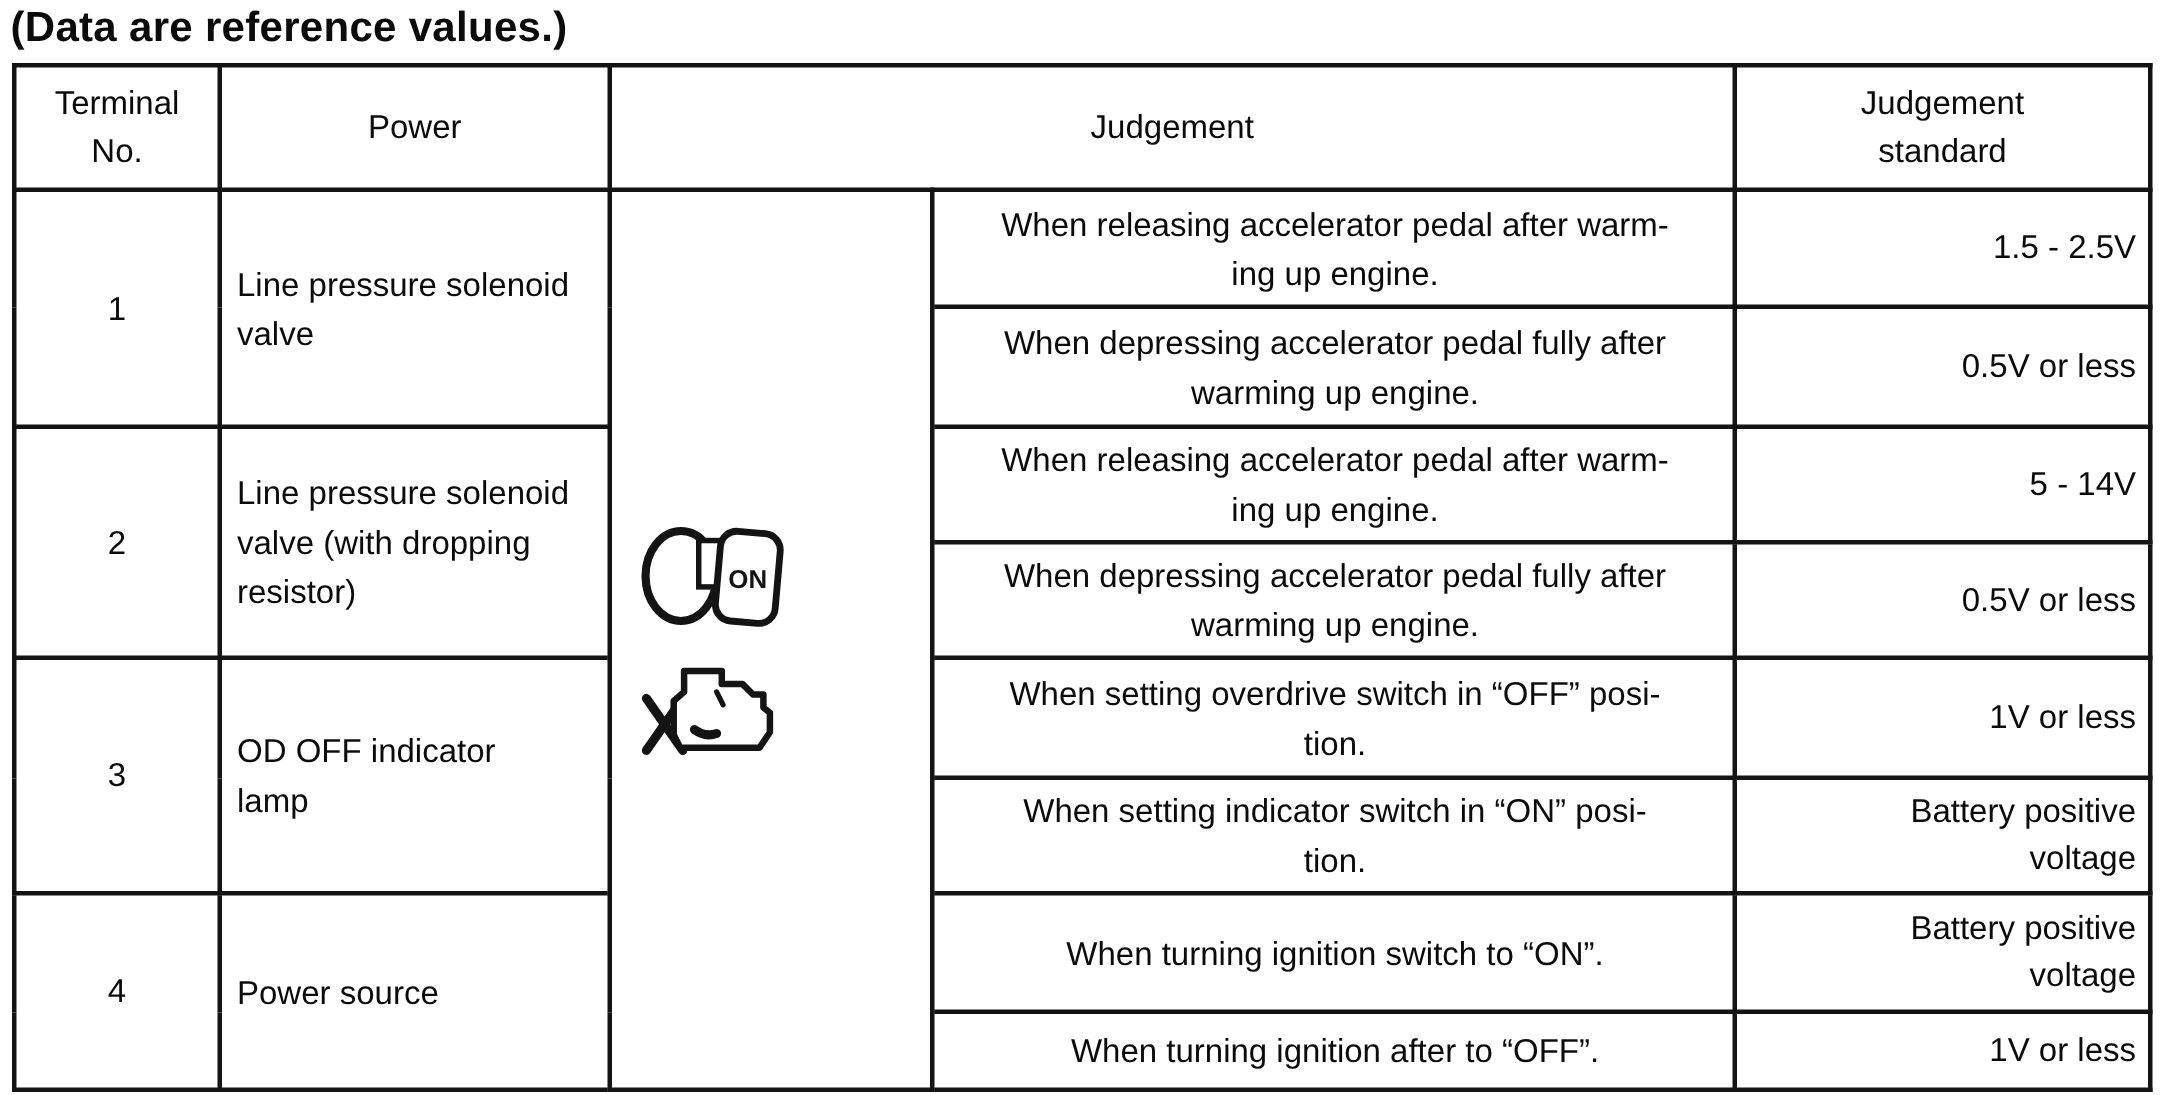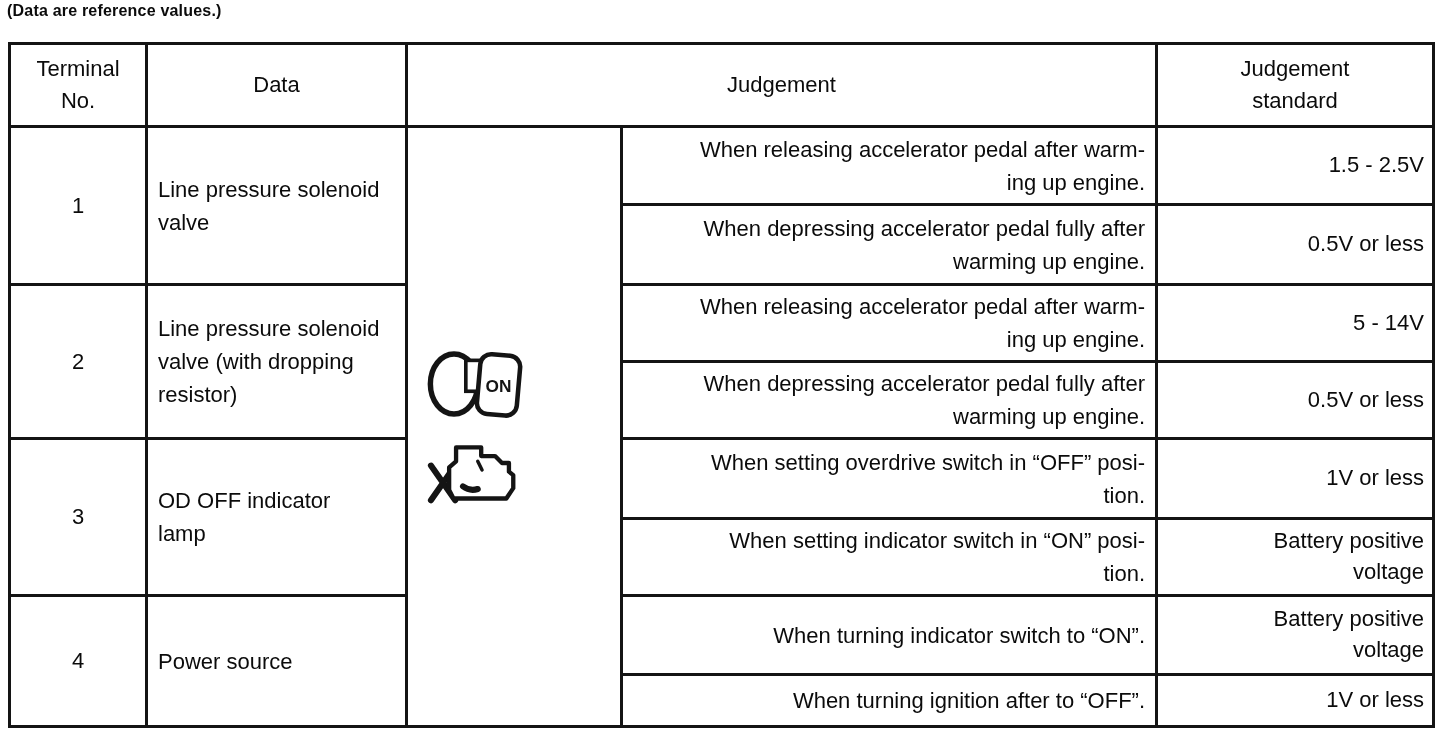--- a/index.html
+++ b/index.html
@@ -2,39 +2,39 @@
 <html><head>
 <meta charset="utf-8">
 <style>
   html,body{margin:0;padding:0;}
   body{
     width:1440px;height:730px;background:#ffffff;position:relative;
     font-family:"Liberation Sans", sans-serif;color:#0b0b0b;overflow:hidden;
   }
   .title{
     position:absolute;left:7px;top:2px;
-    font-size:16px;font-weight:bold;letter-spacing:.2px;
+    font-size:28px;font-weight:bold;letter-spacing:.2px;
   }
   table.spec{
     position:absolute;left:8px;top:42px;width:1424px;
     border-collapse:collapse;table-layout:fixed;
     border:3px solid #d946ef;
   }
   .spec th,.spec td{
     border:3px solid #141414;
     vertical-align:middle;
     font-size:22px;font-weight:normal;
     overflow:hidden;
   }
   .spec th{
     text-align:center;white-space:pre-line;line-height:1.45;
   }
   .cell-terminal{text-align:center;}
   .cell-item{padding:6px 12px 6px 10px;white-space:pre-line;line-height:1.5;text-align:left;}
-  .cell-cond{padding:4px 10px 4px 12px;white-space:pre-line;line-height:1.5;text-align:right;}
+  .cell-cond{padding:4px 10px 4px 12px;white-space:pre-line;line-height:1.5;text-align:center;}
   .cell-judge{padding:4px 8px 4px 12px;white-space:pre-line;line-height:1.4;text-align:right;}
   .icon-cell{padding-left:16px;}
   .icon-stack{display:flex;flex-direction:column;align-items:flex-start;gap:6px;}
   .icon-stack svg{display:block;}
 </style>
 </head>
 <body>
 
 <div class="title">(Data are reference values.)</div>
 
@@ -44,21 +44,21 @@
     <col style="width:260px">
     <col style="width:215px">
     <col style="width:535px">
     <col style="width:277px">
   </colgroup>
 
   <tbody>
       <tr style="height:83px;">
     <th>Terminal
 No.</th>
-    <th>Data</th>
+    <th>Power</th>
     <th colspan="2">Judgement</th>
     <th>Judgement
 standard</th>
   </tr>
 
   <tr style="height:78px;">
     <td rowspan="2" class="cell-terminal">1</td>
     <td rowspan="2" class="cell-item">Line pressure solenoid
 valve</td>
     <td rowspan="8" class="icon-cell">
@@ -113,21 +113,21 @@
   <tr style="height:74px;">
     <td class="cell-cond">When setting indicator switch in “ON” posi-
 tion.</td>
     <td class="cell-judge">Battery positive
 voltage</td>
   </tr>
 
   <tr style="height:79px;">
     <td rowspan="2" class="cell-terminal">4</td>
     <td rowspan="2" class="cell-item">Power source</td>
-    <td class="cell-cond">When turning indicator switch to “ON”.</td>
+    <td class="cell-cond">When turning ignition switch to “ON”.</td>
     <td class="cell-judge">Battery positive
 voltage</td>
   </tr>
   <tr style="height:52px;">
     <td class="cell-cond">When turning ignition after to “OFF”.</td>
     <td class="cell-judge">1V or less</td>
   </tr>
 </tbody>
   </table>
 

